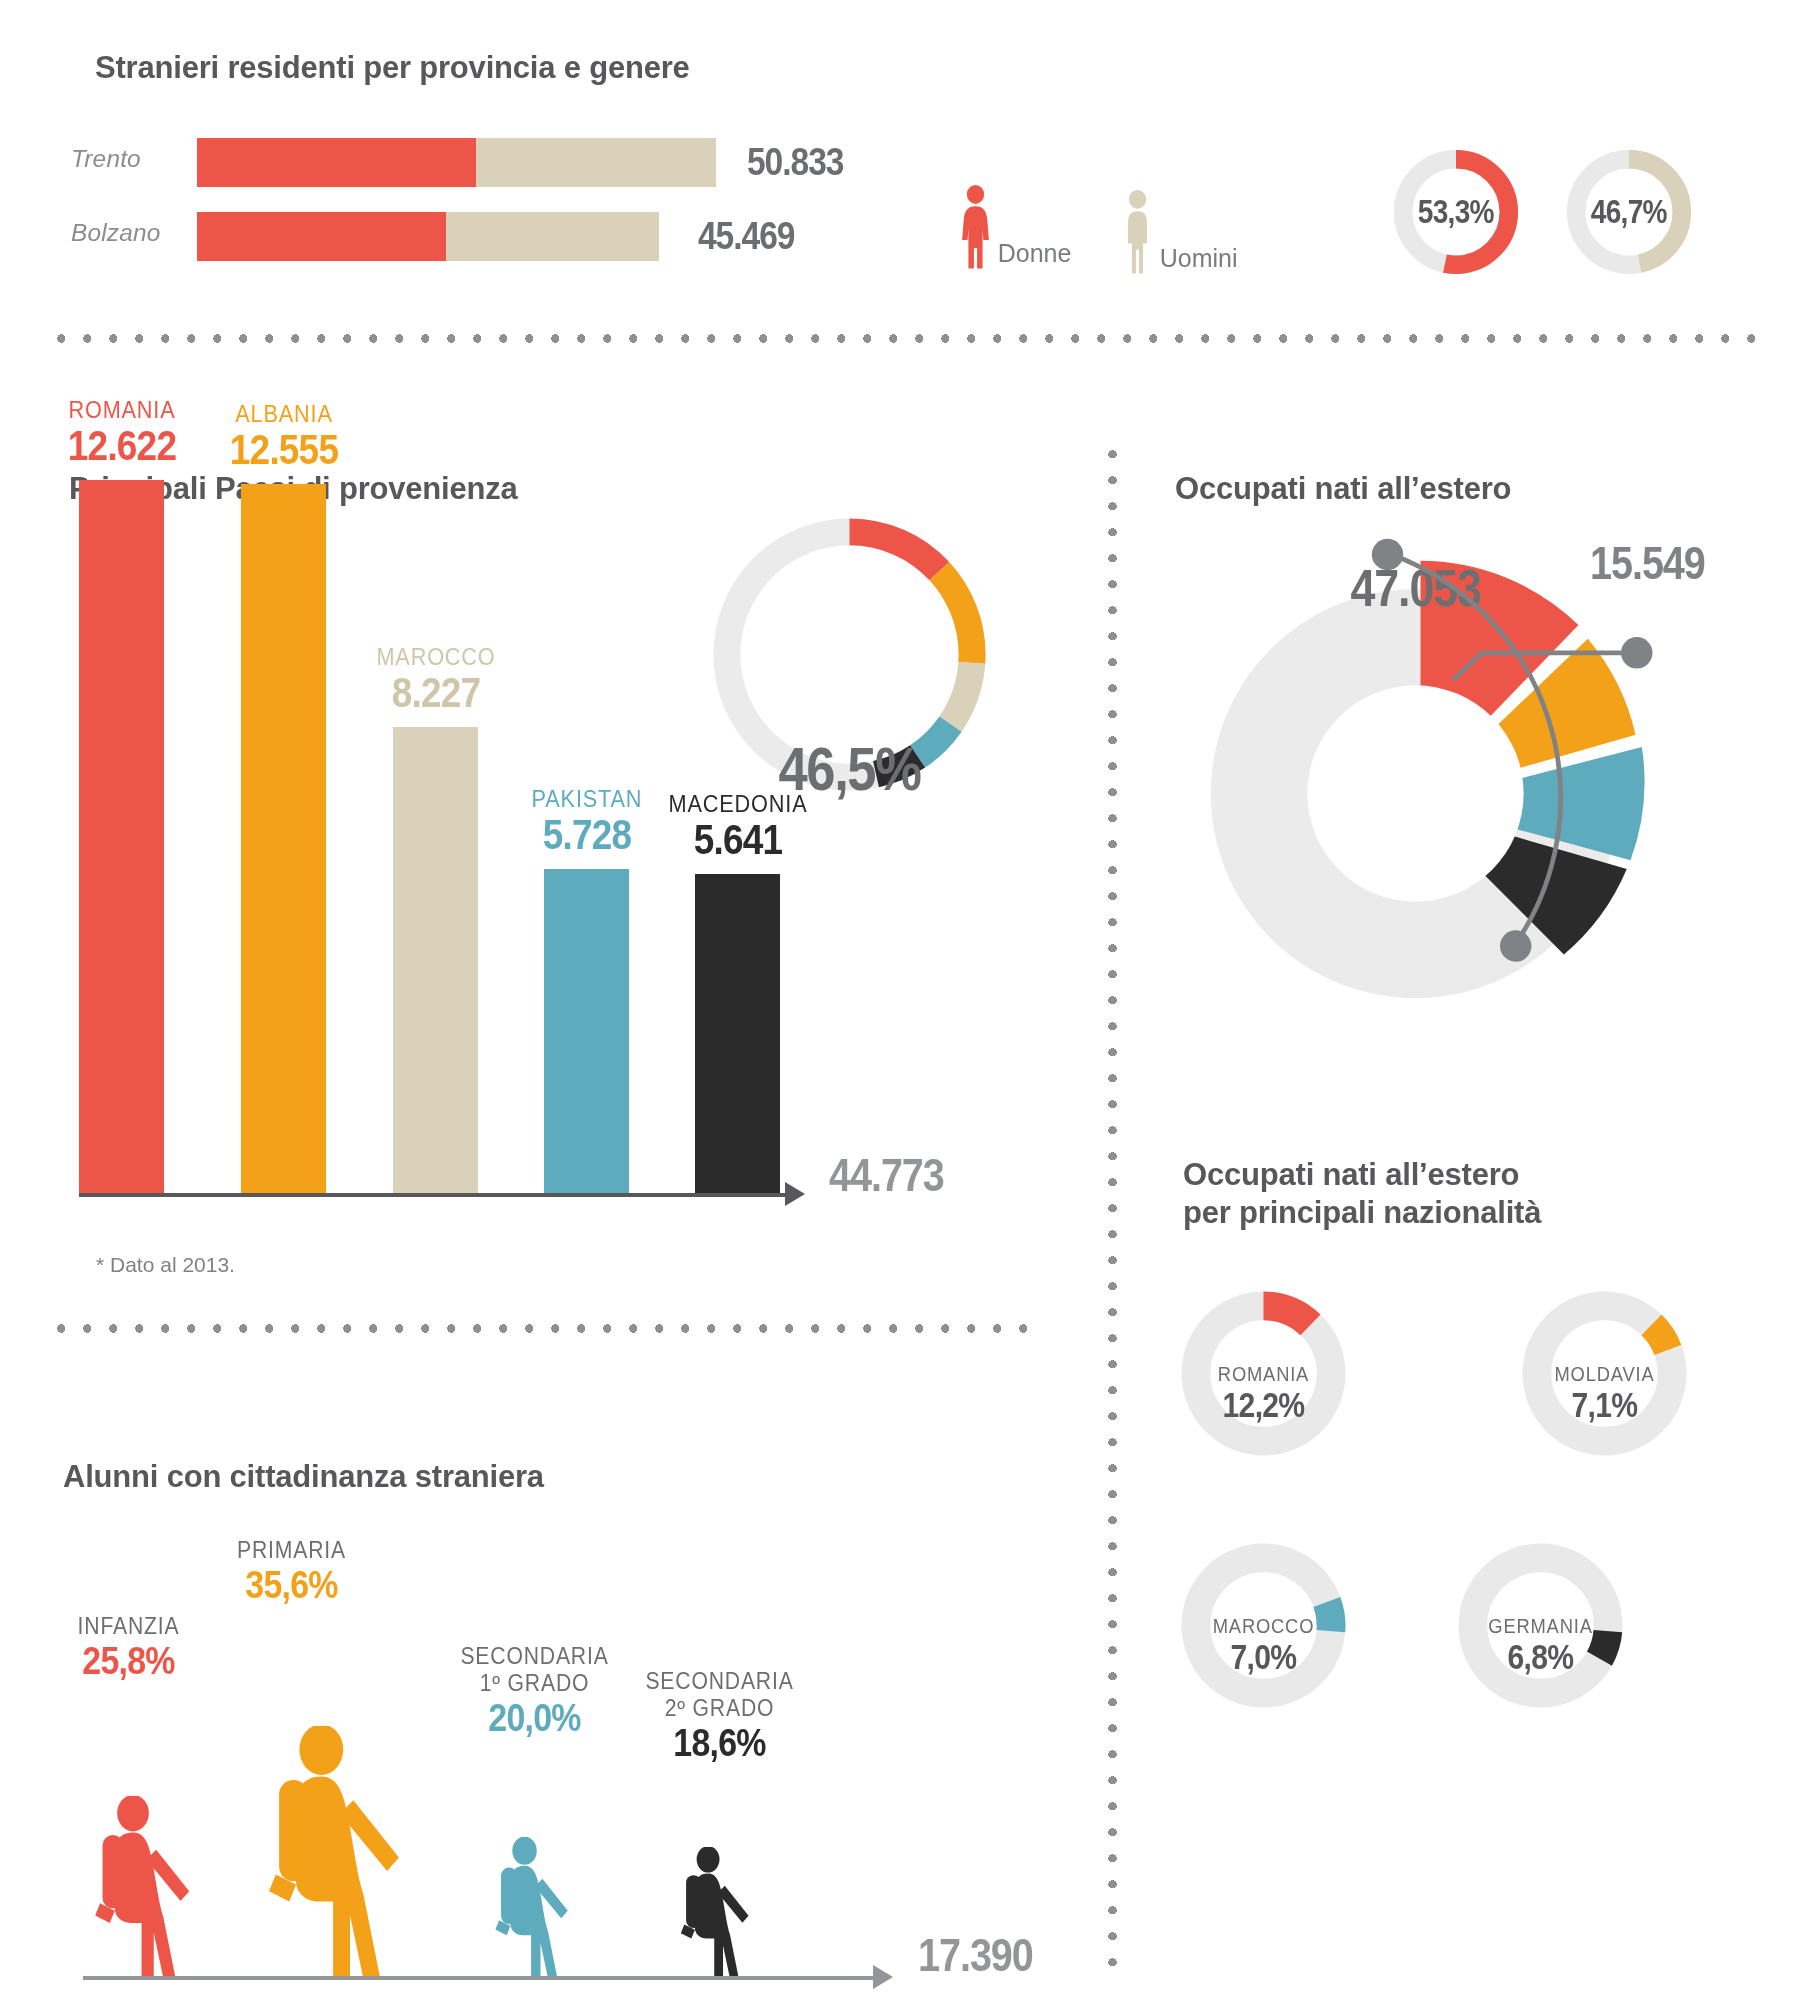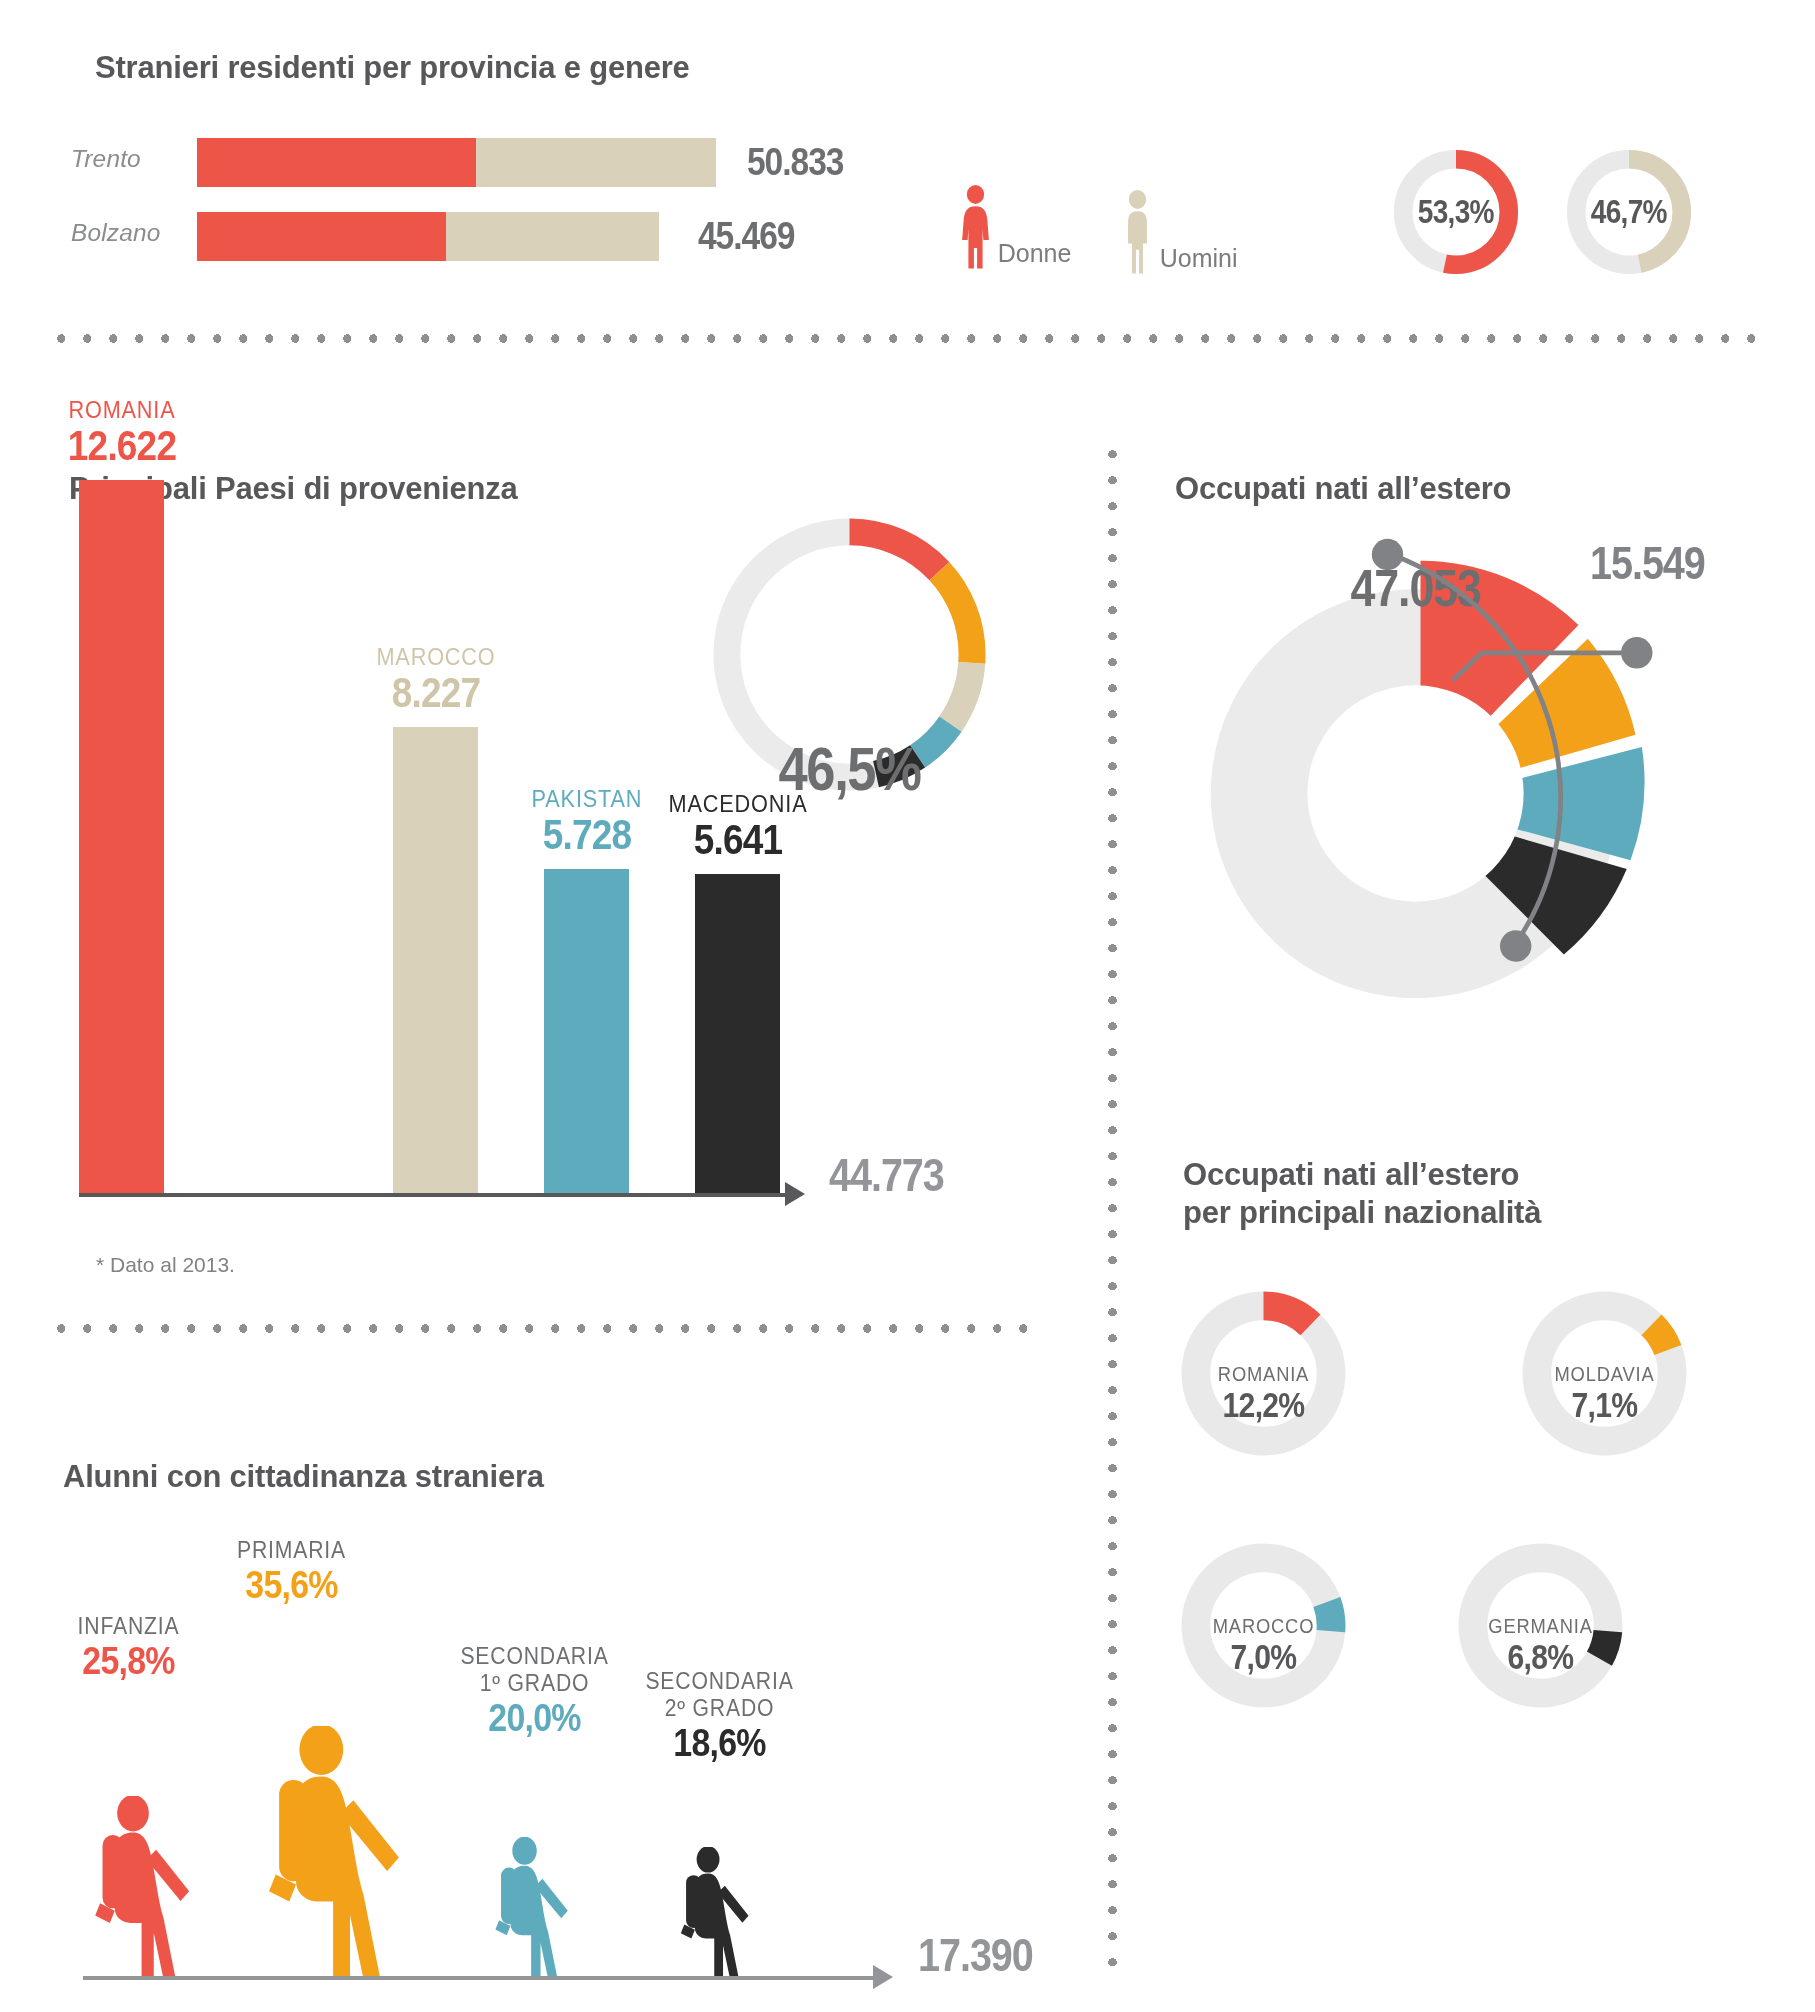--- a/index.html
+++ b/index.html
@@ -255,20 +255,27 @@
   </div>
 
   <div class="cbar" style="left:79px; bottom:818px; width:85px; height:715px;">
     <div class="cbar-rect" style="height:715px; background:#ee5549;"></div>
     <div class="cbar-cap" style="bottom:727px;">
       <div class="cbar-name" style="color:#ee5549;">ROMANIA</div>
       <div class="cbar-val" style="color:#ee5549;">12.622</div>
     </div>
   </div>
 
+  <div class="cbar" style="left:241px; bottom:818px; width:85px; height:711px;">
+    <div class="cbar-rect" style="height:711px; background:#f4a11a;"></div>
+    <div class="cbar-cap" style="bottom:723px;">
+      <div class="cbar-name" style="color:#f4a11a;">ALBANIA</div>
+      <div class="cbar-val" style="color:#f4a11a;">12.555</div>
+    </div>
+  </div>
 
   <div class="cbar" style="left:393px; bottom:818px; width:85px; height:468px;">
     <div class="cbar-rect" style="height:468px; background:#d9d1b9;"></div>
     <div class="cbar-cap" style="bottom:480px;">
       <div class="cbar-name" style="color:#cfc5a8;">MAROCCO</div>
       <div class="cbar-val" style="color:#cfc5a8;">8.227</div>
     </div>
   </div>
 
   <div class="cbar" style="left:544px; bottom:818px; width:85px; height:326px;">

